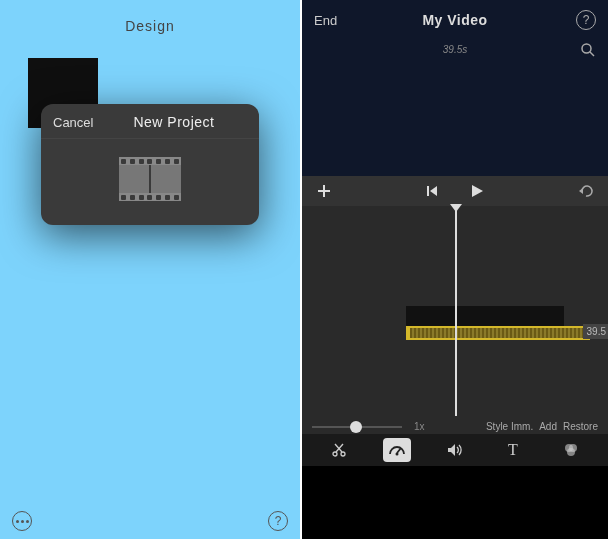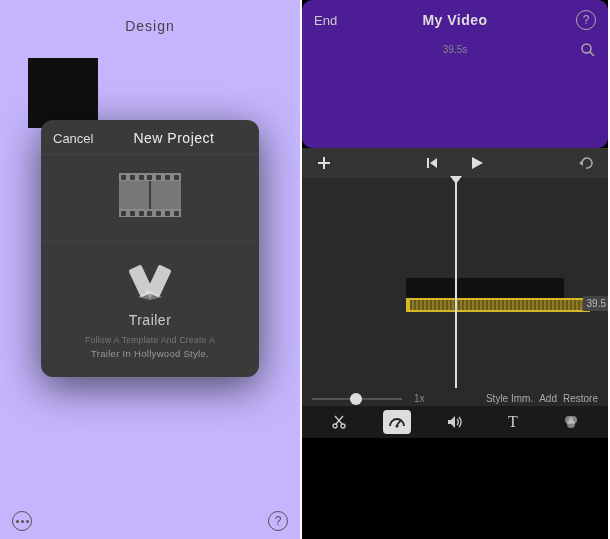--- a/index.html
+++ b/index.html
@@ -1,24 +1,24 @@
 <!DOCTYPE html>
 <html><head>
 <meta charset="utf-8">
 <style>
 * { margin: 0; padding: 0; box-sizing: border-box; }
 body { background: #fff; font-family: -apple-system, Helvetica, Arial, sans-serif; width: 610px; height: 539px; display: flex; }
 .panel { height: 539px; position: relative; overflow: hidden; }
-.left { width: 302px; background: #c4b5fd; border-right: 2px solid #fff; }
+.left { width: 302px; background: #7dd3fc; border-right: 2px solid #fff; }
 .right { width: 306px; background: #000; }
 
 
 .left-header { text-align: center; padding: 18px 0 0 0; color: #444; font-size: 14px; letter-spacing: 1px; }
 .dim-box { position: absolute; top: 58px; left: 28px; width: 70px; height: 70px; background: #0f0f0f; }
-.modal { position: absolute; top: 120px; left: 50%; transform: translateX(-50%); width: 218px; background: #3a3a3a; border-radius: 12px; overflow: hidden; box-shadow: 0 10px 40px rgba(0,0,0,0.6); }
+.modal { position: absolute; top: 104px; left: 50%; transform: translateX(-50%); width: 218px; background: #3a3a3a; border-radius: 12px; overflow: hidden; box-shadow: 0 10px 40px rgba(0,0,0,0.6); }
 .modal-header { display: flex; align-items: center; padding: 10px 12px 8px 12px; gap: 12px; }
 .modal-cancel { color: #ddd; font-size: 13px; }
 .modal-title { color: #eee; font-size: 14px; letter-spacing: 0.5px; padding-left: 28px; }
 .modal-option { padding: 14px 14px 16px 14px; border-top: 1px solid rgba(255,255,255,0.05); text-align: center; }
 .modal-option:first-of-type { border-top: none; }
 .icon-wrap { display: flex; justify-content: center; margin: 4px 0 8px 0; }
 .filmstrip { width: 62px; height: 44px; background: #888; display: flex; flex-direction: column; justify-content: space-between; position: relative; }
 .film-perf { height: 8px; display: flex; justify-content: space-around; align-items: center; }
 .film-perf span { width: 5px; height: 5px; background: #3a3a3a; border-radius: 1px; }
 .film-mid { flex: 1; display: flex; }
@@ -32,24 +32,24 @@
 .opt-title { color: #ccc; font-size: 14px; margin-bottom: 6px; letter-spacing: 0.5px; }
 .opt-desc { color: #777; font-size: 8.5px; line-height: 1.5; letter-spacing: 0.3px; }
 .opt-desc .emph { color: #999; font-size: 9.5px; display: block; }
 
 .bottom-icons { position: absolute; bottom: 8px; left: 0; right: 0; display: flex; justify-content: space-between; padding: 0 12px; }
 .circ-icon { width: 20px; height: 20px; border: 1.5px solid #555; border-radius: 50%; display: flex; align-items: center; justify-content: center; color: #555; font-size: 12px; }
 .dots { display: flex; gap: 2px; }
 .dots span { width: 3px; height: 3px; background: #555; border-radius: 50%; }
 
 
-.r-top { height: 148px; background: #4c1d95; position: relative; border-radius: 10px; }
+.r-top { height: 176px; background: #0f172a; position: relative; }
 .r-header { display: flex; align-items: center; justify-content: space-between; padding: 10px 12px 0 12px; color: #ccc; font-size: 13px; }
 .r-header .title { position: absolute; left: 50%; transform: translateX(-50%); color: #ddd; font-size: 14px; letter-spacing: 0.5px; font-weight: bold; }
-.r-time { text-align: center; color: #888; font-size: 10px; margin-top: 14px; }
+.r-time { text-align: center; color: #888; font-size: 10px; margin-top: 14px; font-style: italic; }
 .r-zoom { position: absolute; right: 12px; top: 42px; color: #aaa; }
 
 .r-mid { height: 30px; background: #333; display: flex; align-items: center; justify-content: space-between; padding: 0 14px; position: relative; }
 .r-mid .play-group { position: absolute; left: 50%; transform: translateX(-50%); display: flex; align-items: center; gap: 30px; }
 .mid-btn { color: #ddd; display: flex; align-items: center; }
 
 .r-timeline { height: 260px; background: #2a2a2a; position: relative; }
 .playhead { position: absolute; left: 50%; top: 0; bottom: 50px; width: 1.5px; background: #ddd; z-index: 5; }
 .playhead::before { content: ''; position: absolute; top: -2px; left: 50%; transform: translateX(-50%); width: 0; height: 0; border-left: 6px solid transparent; border-right: 6px solid transparent; border-top: 8px solid #ddd; }
 .clip-row { position: absolute; top: 120px; left: 104px; right: 18px; height: 16px; }
@@ -105,33 +105,20 @@
               <span></span>
               <span></span>
               <span></span>
               <span></span>
               <span></span>
             </div>
         </div>
       </div>
     </div>
 
-    <div class="modal-option">
-      <div class="icon-wrap">
-        <div class="spotlights">
-          <div class="spot l"></div>
-            <div class="spot r"></div>
-        </div>
-      </div>
-      <div class="opt-title">Trailer</div>
-      <div class="opt-desc">
-        <span>Follow A Template And Create A</span>
-        <span class="emph">Trailer In Hollywood Style.</span>
-      </div>
-    </div>
   </div>
 
   <div class="bottom-icons">
     <div class="circ-icon">
         <div class="dots">
           <span></span>
           <span></span>
           <span></span>
         </div>
       </div>

